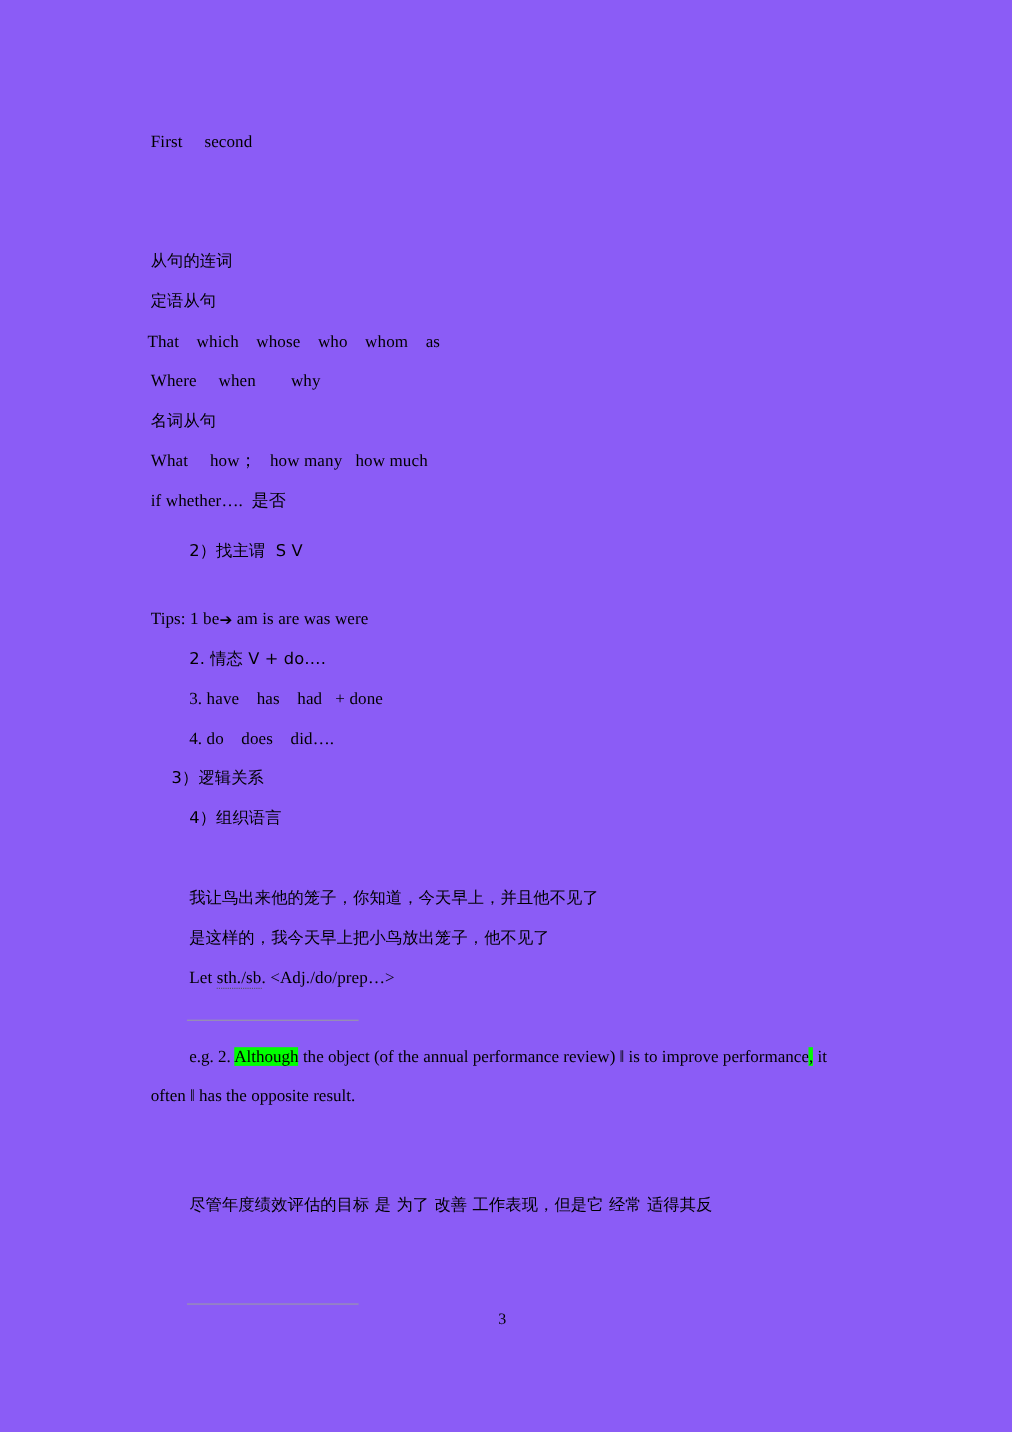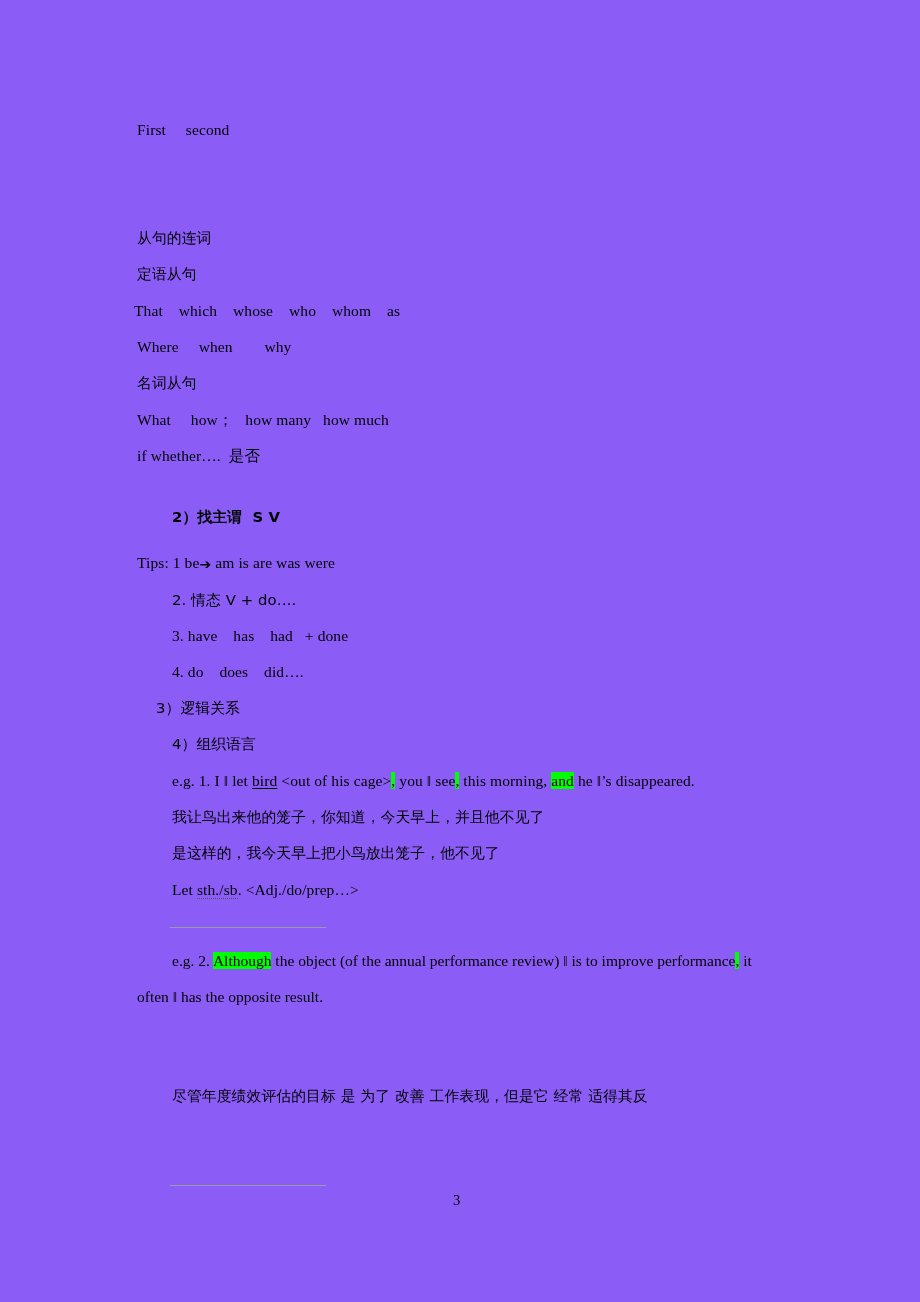--- a/index.html
+++ b/index.html
@@ -89,35 +89,34 @@
   <div class="ln" style="left:134px; top:302px;">That    which    whose    who    whom    as</div>
 
   <div class="ln" style="left:137px; top:338px;">Where     when        why</div>
 
   <div class="ln cjk" style="left:137px; top:374px;">名词从句</div>
 
   <div class="ln" style="left:137px; top:411px;">What     how；   how many   how much</div>
 
   <div class="ln" style="left:137px; top:447px;">if whether….  是否</div>
 
-  <div class="ln cjk" style="left:172px; top:508px;font-weight:bold;">2）找主谓  S V</div>
+  <div class="ln cjk" style="left:172px; top:492px;">2）找主谓  S V</div>
 
   <div class="ln" style="left:137px; top:554px;"><span>Tips: 1 be</span><span class="arrow">➔</span><span> am is are was were</span></div>
 
   <div class="ln cjk" style="left:172px; top:591px;">2. 情态 V + do….</div>
 
   <div class="ln" style="left:172px; top:627px;">3. have    has    had   + done</div>
 
   <div class="ln" style="left:172px; top:663px;">4. do    does    did….</div>
 
   <div class="ln cjk" style="left:156px; top:699px;">3）逻辑关系</div>
 
   <div class="ln cjk" style="left:172px; top:735px;">4）组织语言</div>
 
-  <div class="ln" style="left:172px; top:772px;"><span>e.g. 1. I ‖ let </span><span class="u">bird</span><span> &lt;out of his cage&gt;</span><span class="hl">,</span><span> you ‖ see</span><span class="hl">,</span><span> this morning, </span><span class="hl">and</span><span> he ‖’s disappeared.</span></div>
 
   <div class="ln cjk" style="left:172px; top:808px;">我让鸟出来他的笼子，你知道，今天早上，并且他不见了</div>
 
   <div class="ln cjk" style="left:172px; top:844px;">是这样的，我今天早上把小鸟放出笼子，他不见了</div>
 
   <div class="ln" style="left:172px; top:881px;text-align:center;"><span>Let </span><span class="spellu">sth./sb</span><span>. &lt;Adj./do/prep…&gt;</span></div>
 
   <div class="rule" style="left:170px; top:927px; width:156px;"></div>
 
   <div class="para" style="left:137px; top:943px; width:650px; text-indent:35px;"><span>e.g. 2. </span><span class="hl">Although</span><span> the object (of the annual performance review) ‖ is to improve performance</span><span class="hl">,</span><span> it often ‖ has the opposite result.</span></div>

